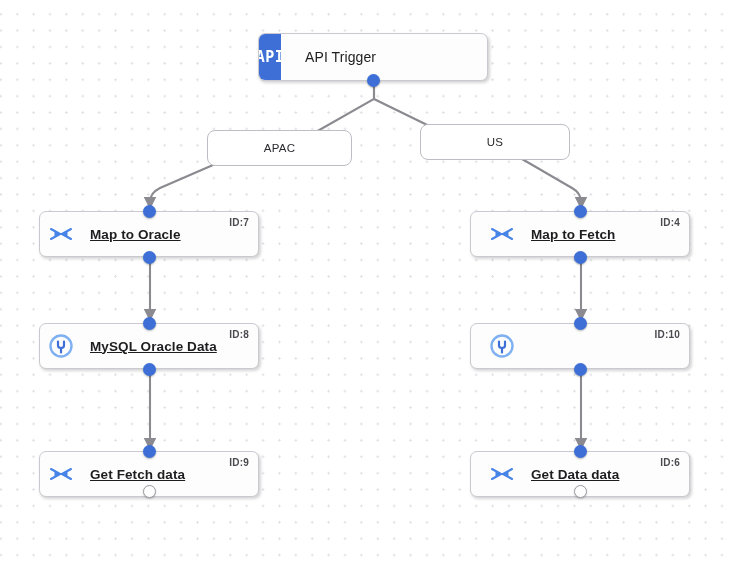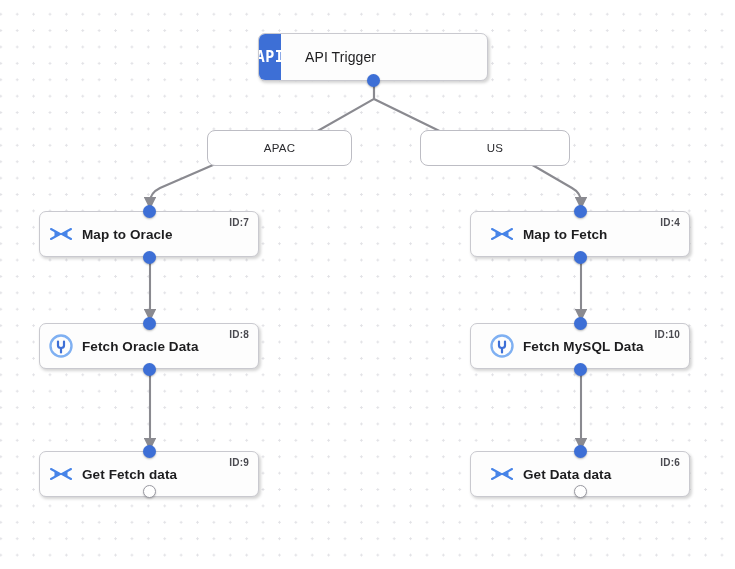--- a/index.html
+++ b/index.html
@@ -96,39 +96,41 @@
     width: 42px;
     flex: 0 0 auto;
     display: flex;
     align-items: center;
     justify-content: center;
   }
   .proc.indent .icon-wrap {
     margin-left: 10px;
   }
   .proc .node-title {
+    margin-left: 8px;
+    text-decoration: underline;
   }
 
   
   .branch-label {
     position: absolute;
     box-sizing: border-box;
     height: 36px;
     background: #ffffff;
     border: 1px solid #bdbdc4;
     border-radius: 8px;
     display: flex;
     align-items: center;
     justify-content: center;
     font-size: 11.5px;
     color: #2a2a2e;
     letter-spacing: 0.3px;
   }
   #label-apac { left: 207px; top: 130px; width: 145px; }
-  #label-us   { left: 420px; top: 130px; width: 150px; }
+  #label-us   { left: 420px; top: 124px; width: 150px; }
 
   
   .port {
     position: absolute;
     width: 13px;
     height: 13px;
     border-radius: 50%;
     background: #3d6fd6;
     box-shadow: 0 1px 2px rgba(0,0,0,0.28);
   }
@@ -202,21 +204,21 @@
   <div class="port" style="left:143px; top:251px;"></div>
 
   <div class="node proc" style="left:39px; top:323px;">
     <div class="icon-wrap">
       <svg width="26" height="26" viewBox="0 0 26 26">
         <circle cx="13" cy="13" r="10.5" fill="none" stroke="#7fb0f2" stroke-width="2.4"></circle>
         <path d="M 10 8.5 L 10 12.5 Q 10 15 13 15 Q 16 15 16 12.5 L 16 8.5" fill="none" stroke="#3d6fd6" stroke-width="2.2" stroke-linecap="round"></path>
         <path d="M 13 15 L 13 19.5" stroke="#3d6fd6" stroke-width="2.2" stroke-linecap="round"></path>
       </svg>
     </div>
-    <div class="node-title">Fetch Oracle Data</div>
+    <div class="node-title">MySQL Oracle Data</div>
     <div class="node-id">ID:8</div>
   </div>
   <div class="port" style="left:143px; top:317px;"></div>
   <div class="port" style="left:143px; top:363px;"></div>
 
   <div class="node proc" style="left:39px; top:451px;">
     <div class="icon-wrap">
       <svg width="24" height="18" viewBox="0 0 24 18">
         <g stroke="#4784e8" stroke-width="2.1" fill="none" stroke-linecap="round">
           <path d="M 2 4 L 11 9"></path>
@@ -254,21 +256,20 @@
   <div class="port" style="left:574px; top:251px;"></div>
 
   <div class="node proc indent" style="left:470px; top:323px;">
     <div class="icon-wrap">
       <svg width="26" height="26" viewBox="0 0 26 26">
         <circle cx="13" cy="13" r="10.5" fill="none" stroke="#7fb0f2" stroke-width="2.4"></circle>
         <path d="M 10 8.5 L 10 12.5 Q 10 15 13 15 Q 16 15 16 12.5 L 16 8.5" fill="none" stroke="#3d6fd6" stroke-width="2.2" stroke-linecap="round"></path>
         <path d="M 13 15 L 13 19.5" stroke="#3d6fd6" stroke-width="2.2" stroke-linecap="round"></path>
       </svg>
     </div>
-    <div class="node-title">Fetch MySQL Data</div>
     <div class="node-id">ID:10</div>
   </div>
   <div class="port" style="left:574px; top:317px;"></div>
   <div class="port" style="left:574px; top:363px;"></div>
 
   <div class="node proc indent" style="left:470px; top:451px;">
     <div class="icon-wrap">
       <svg width="24" height="18" viewBox="0 0 24 18">
         <g stroke="#4784e8" stroke-width="2.1" fill="none" stroke-linecap="round">
           <path d="M 2 4 L 11 9"></path>

